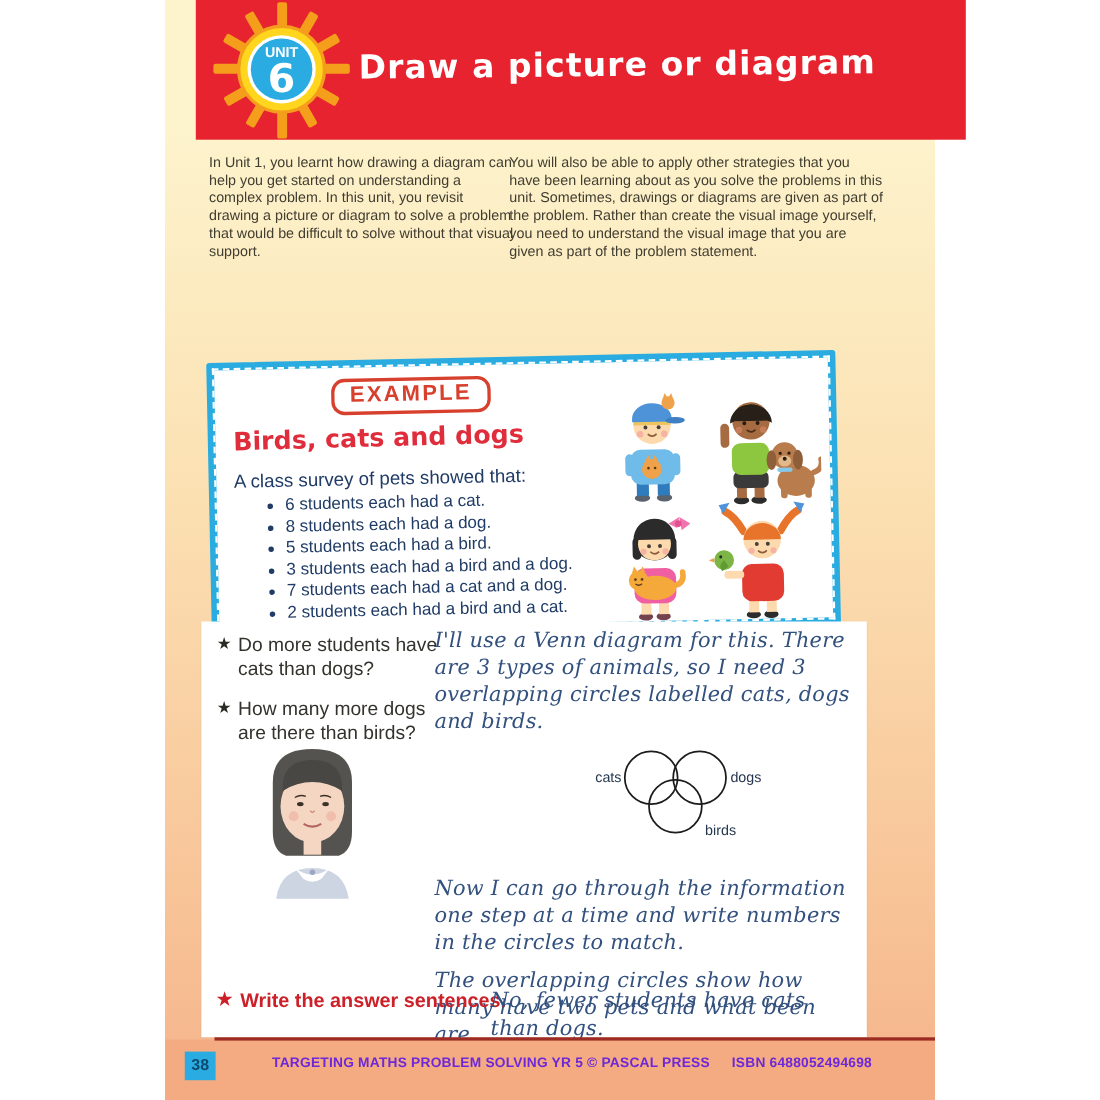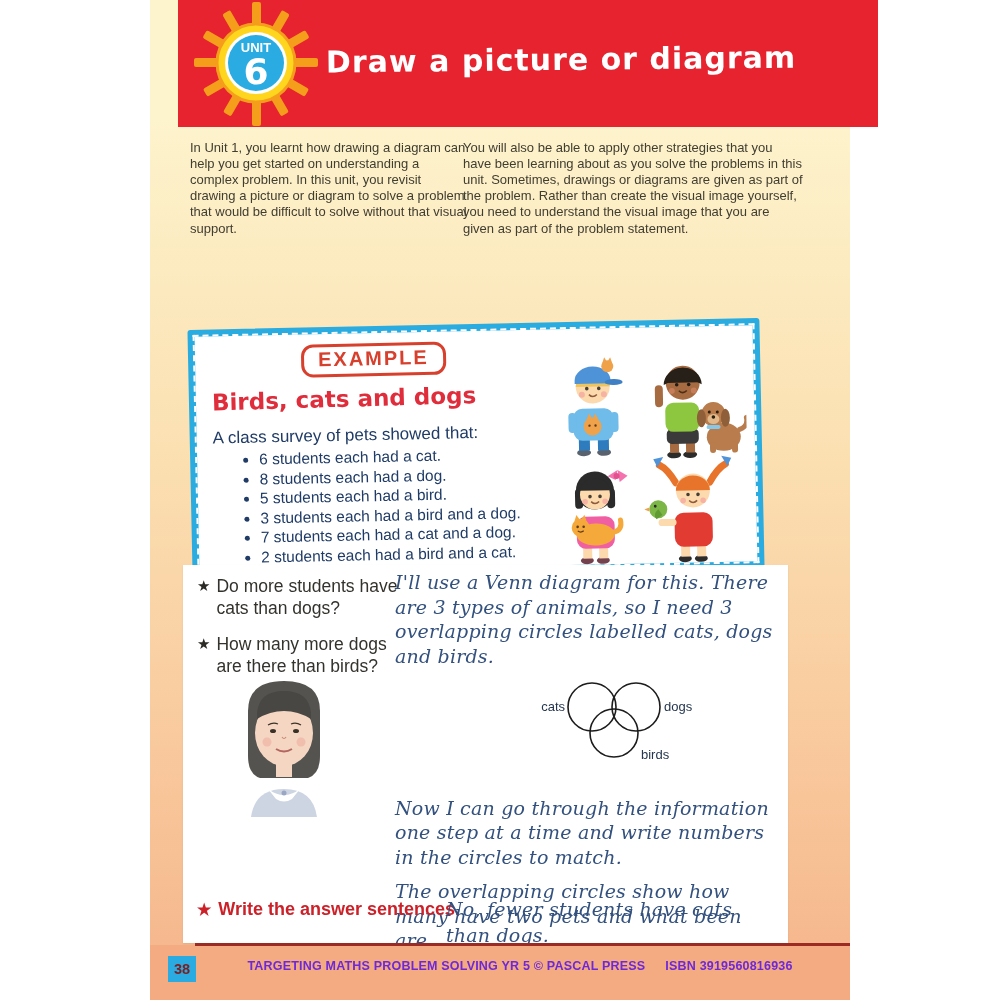--- a/index.html
+++ b/index.html
@@ -54,21 +54,21 @@
   .sol-para2 { margin-top:26px; }
   .sol-para3 { margin-top:9px; }
   .answer-prompt { position:absolute; left:14px; top:334px; color:#cc2129; font-weight:bold; font-size:18px; display:flex; gap:7px; }
   .answer-prompt .q-star { color:#cc2129; font-size:16px; line-height:1.4; }
   .answers { position:absolute; left:263px; top:331px; width:330px; }
   .answers div { line-height:26px; }
 
   
   .footer-band { position:absolute; left:0; top:945px; width:700px; height:55px; background:#f4ab81; }
   .footer-rule { position:absolute; left:45px; top:-2px; width:655px; height:3px; background:#9c2b24; }
-  .page-num { position:absolute; left:18px; top:11px; width:28px; height:26px; background:#2aabe2; color:#7f1d1d;
+  .page-num { position:absolute; left:18px; top:11px; width:28px; height:26px; background:#2aabe2; color:#0c4a6e;
               font-weight:bold; font-size:14.5px; display:flex; align-items:center; justify-content:center; }
   .imprint-row { position:absolute; left:60px; top:14px; width:620px; display:flex; justify-content:center; gap:20px;
                  font-size:12.5px; font-weight:bold; color:#6d28d9; letter-spacing:0.2px; }
 </style>
 </head>
 <body>
 
 <div class="page">
   <div class="paper">
 
@@ -313,18 +313,18 @@
         <div>No, fewer students have cats than dogs.</div>
         <div>There are 8 more dogs than birds.</div>
       </div>
     </div>
 
     <div class="footer-band">
       <div class="footer-rule"></div>
       <div class="page-num">38</div>
       <div class="imprint-row">
         <span>TARGETING MATHS PROBLEM SOLVING YR 5 © PASCAL PRESS</span>
-        <span>ISBN 3919560816936</span>
+        <span>ISBN 6488052494698</span>
       </div>
     </div>
 
   </div>
 </div>
 
 </body></html>

